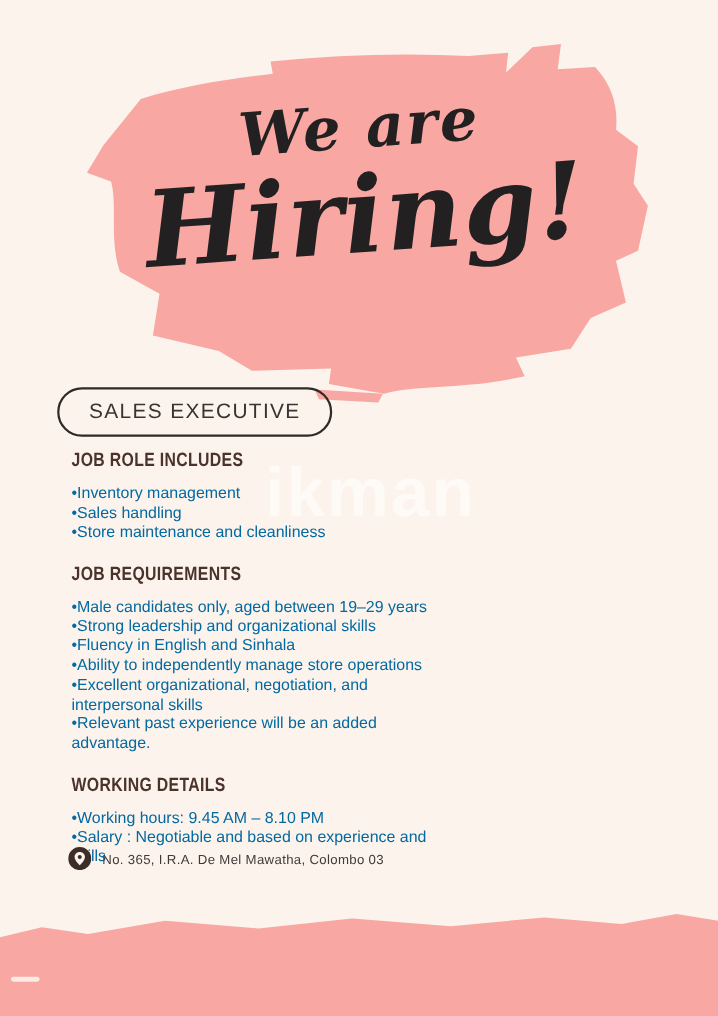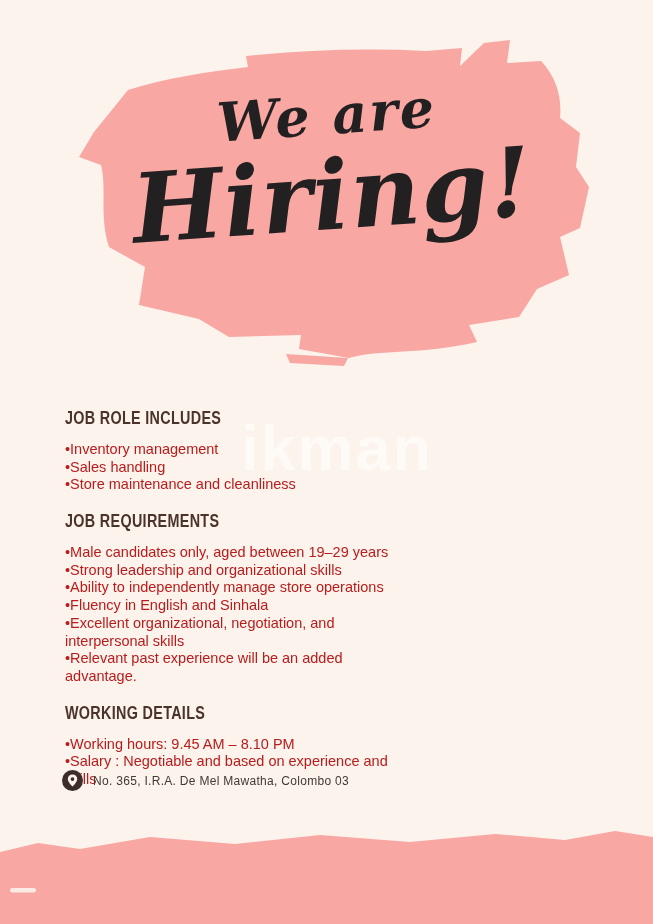--- a/index.html
+++ b/index.html
@@ -101,21 +101,21 @@
     letter-spacing: 0.4px;
     color: #4A332B;
     white-space: nowrap;
   }
   ul.bullets {
     list-style: none;
     margin: 12px 0 0 0;
     padding: 0;
     font-size: 14.5px;
     line-height: 1.22;
-    color: #b91c1c;
+    color: #0369a1;
   }
   ul.bullets li::before { content: "\2022 "; }
 
   
   .contact {
     position: absolute;
     left: 62px;
     top: 770px;
     z-index: 2;
   }
@@ -173,41 +173,42 @@
       C 51 181, 59 151, 53 129
       L 31 121 L 46 96 L 80 54 Z"></path>
     <path fill="#F8A7A2" d="M 238 318 L 300 322 L 296 330 L 242 327 Z"></path>
   </svg>
 
   <div class="title-wrap">
     <div class="title-line1">We are</div>
     <div class="title-line2">Hiring!</div>
   </div>
 
+  <div class="badge">SALES EXECUTIVE</div>
 
   <div class="watermark">ikman</div>
 
   <div class="content">
 
     <div class="section">
       <span class="section-heading">JOB ROLE INCLUDES</span>
       <ul class="bullets">
         <li>Inventory management</li>
         <li>Sales handling</li>
         <li>Store maintenance and cleanliness</li>
       </ul>
     </div>
 
     <div class="section">
       <span class="section-heading">JOB REQUIREMENTS</span>
       <ul class="bullets">
         <li>Male candidates only, aged between 19–29 years</li>
         <li>Strong leadership and organizational skills</li>
+        <li>Fluency in English and Sinhala</li>
         <li>Ability to independently manage store operations</li>
-        <li>Fluency in English and Sinhala</li>
         <li>Excellent organizational, negotiation, and interpersonal skills</li>
         <li>Relevant past experience will be an added advantage.</li>
       </ul>
     </div>
 
     <div class="section">
       <span class="section-heading">WORKING DETAILS</span>
       <ul class="bullets">
         <li>Working hours: 9.45 AM – 8.10 PM</li>
         <li>Salary : Negotiable and based on experience and skills</li>

